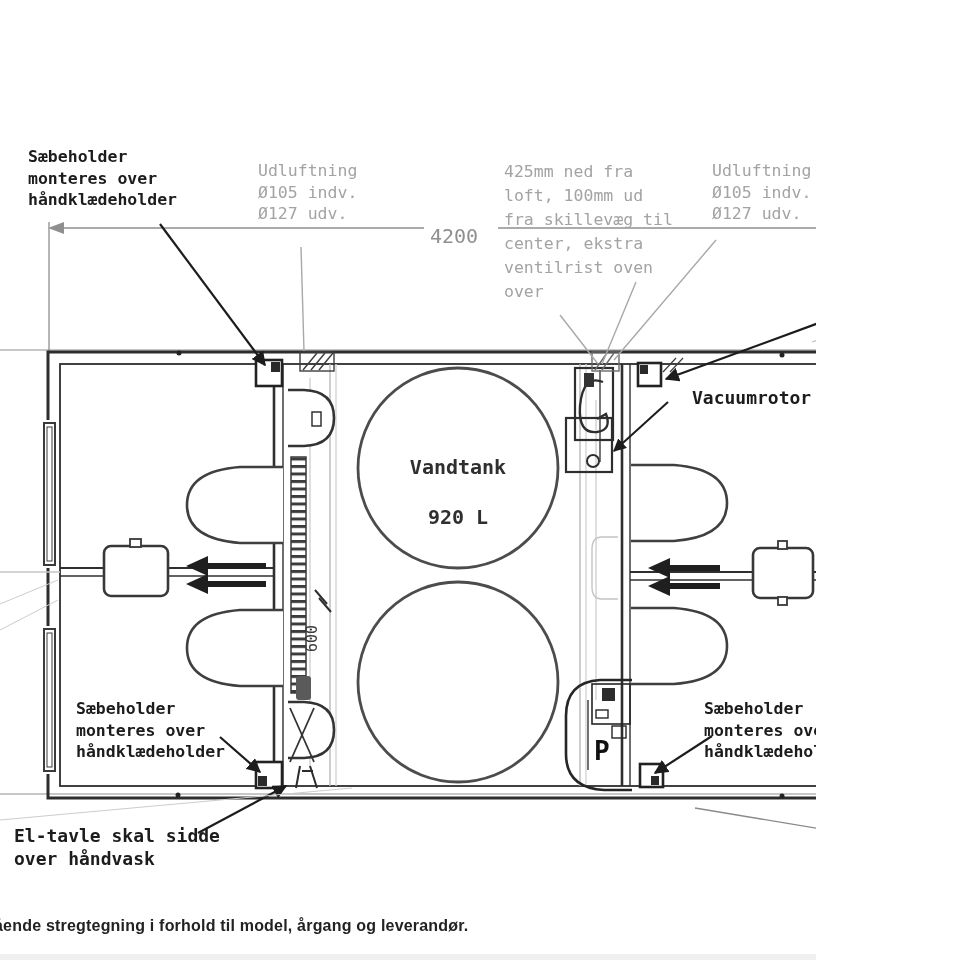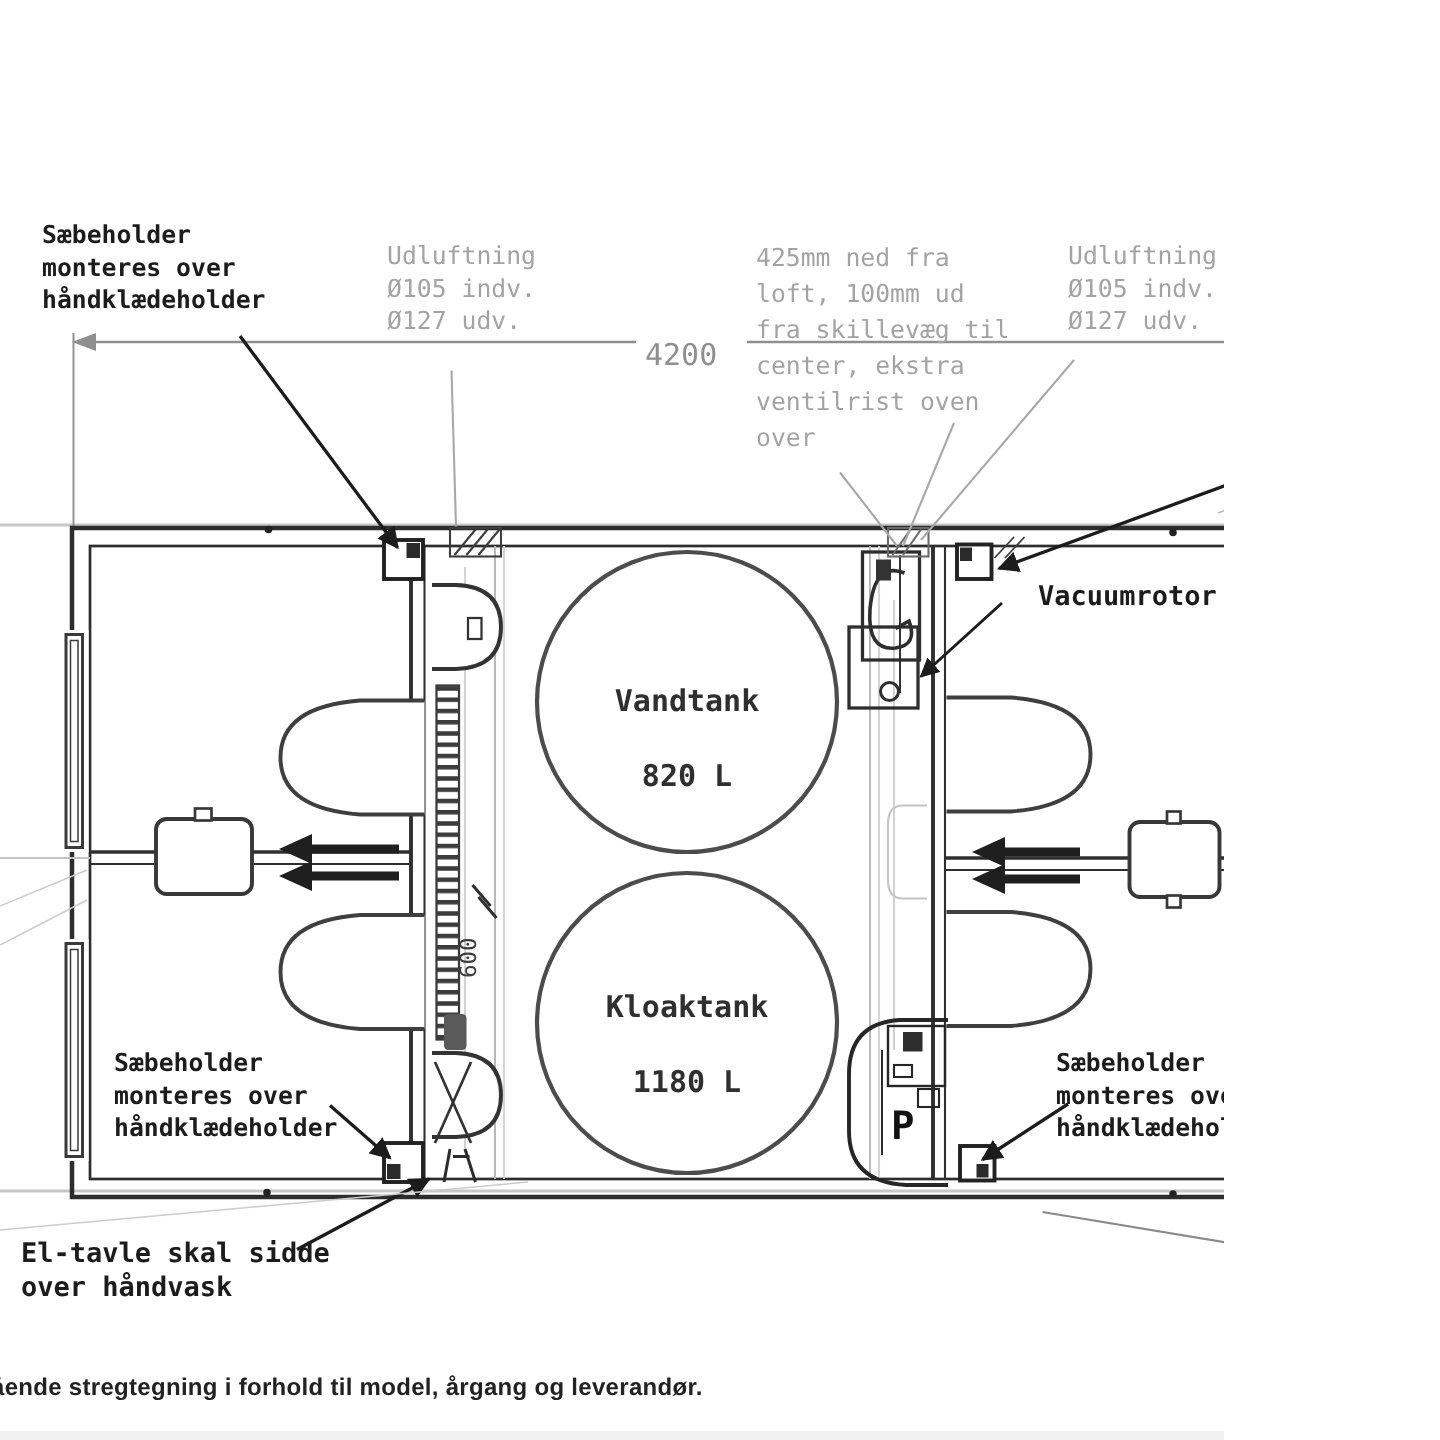--- a/index.html
+++ b/index.html
@@ -262,25 +262,21 @@
 monteres over
 håndklædeholder</div>
   <div class="cad" style="left:14px;top:824px;font-size:18px;line-height:23px;">El-tavle skal sidde
 over håndvask</div>
 
   <div class="dim" style="left:430px;top:214px;margin-top:10px;">4200</div>
   <div class="dim dark rot" style="left:303px;top:652px;">600</div>
 
   <div class="tank-label" style="left:458px;top:430px;">
     <div>Vandtank</div>
-    <div>820 L</div>
-  </div>
-  <div class="tank-label" style="left:458px;top:634px;">
-    <div>Kloaktank</div>
-    <div>1180 L</div>
+    <div>920 L</div>
   </div>
 
   <div class="pump-letter" style="left:594px;top:736px;">P</div>
   <div class="clip-letter" style="left:944px;top:838px;">G</div>
 
   <div class="footer-note" style="left:-6px;top:917px;">ående stregtegning i forhold til model, årgang og leverandør.</div>
   <div class="bottom-bar"></div>
 </div>
 
 </body></html>

